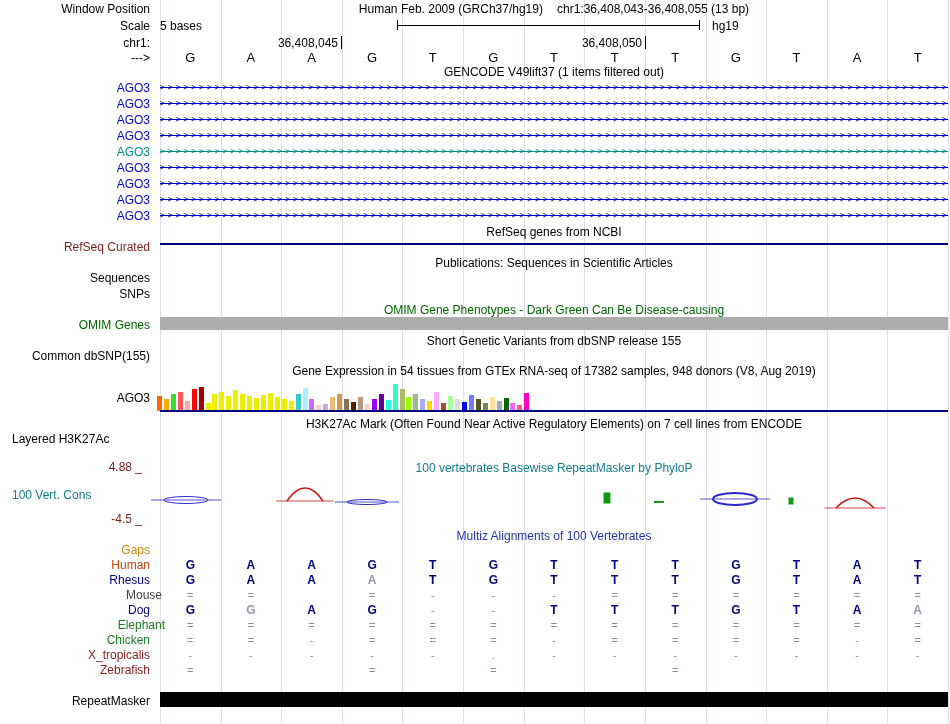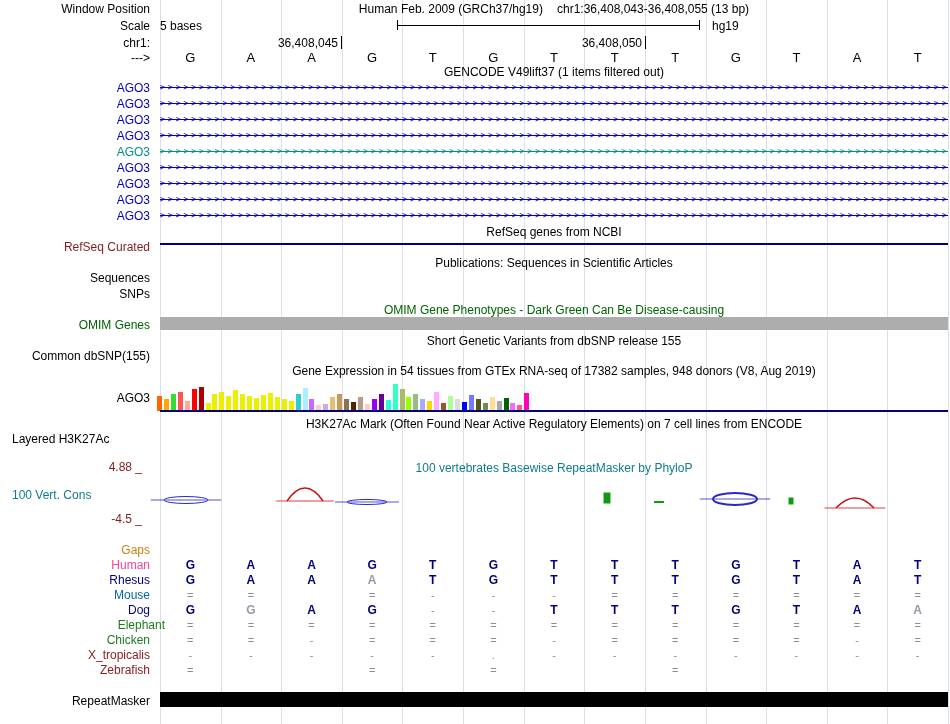--- a/index.html
+++ b/index.html
@@ -216,26 +216,27 @@
       <rect x="654" y="501" width="10" height="2" fill="#119911"></rect>
       <ellipse cx="735" cy="499" rx="22" ry="6" fill="none" stroke="#2929C8" stroke-width="2"></ellipse>
       <line x1="699.8" x2="770.2" y1="499" y2="499" stroke="#2929C8" stroke-width="0.8"></line>
       <rect x="788.5" y="497.5" width="5" height="7" fill="#119911"></rect>
       <path d="M 836 508 Q 855 488 874 508" fill="none" stroke="#CC1111" stroke-width="1.5"></path>
       <line x1="824.6" x2="885.4" y1="508" y2="508" stroke="#CC1111" stroke-width="0.8"></line>
     </svg>
   <div class="lab left c-teal" style="top:488px">100 Vert. Cons</div>
   <div class="lab c-navy" style="top:512px;width:142px">-4.5 _</div>
 
+  <div class="title c-mblue" style="top:530px">Multiz Alignments of 100 Vertebrates</div>
   <div id="multiz-rows">
       <div class="mrow" style="top: 543px;">
         <span class="mlab" style="color: rgb(200, 134, 10);">Gaps</span>
       </div>
       <div class="mrow" style="top: 558px;">
-        <span class="mlab" style="color: #ec4899;">Human</span>
+        <span class="mlab" style="color: #c2410c;">Human</span>
         <span class="mcell" style="left: 190.308px; color: rgb(0, 0, 128);">G</span>
         <span class="mcell" style="left: 250.923px; color: rgb(0, 0, 128);">A</span>
         <span class="mcell" style="left: 311.538px; color: rgb(0, 0, 128);">A</span>
         <span class="mcell" style="left: 372.154px; color: rgb(0, 0, 128);">G</span>
         <span class="mcell" style="left: 432.769px; color: rgb(0, 0, 128);">T</span>
         <span class="mcell" style="left: 493.385px; color: rgb(0, 0, 128);">G</span>
         <span class="mcell" style="left: 554px; color: rgb(0, 0, 128);">T</span>
         <span class="mcell" style="left: 614.615px; color: rgb(0, 0, 128);">T</span>
         <span class="mcell" style="left: 675.231px; color: rgb(0, 0, 128);">T</span>
         <span class="mcell" style="left: 735.846px; color: rgb(0, 0, 128);">G</span>
@@ -253,21 +254,21 @@
         <span class="mcell" style="left: 493.385px; color: rgb(0, 0, 128);">G</span>
         <span class="mcell" style="left: 554px; color: rgb(0, 0, 128);">T</span>
         <span class="mcell" style="left: 614.615px; color: rgb(0, 0, 128);">T</span>
         <span class="mcell" style="left: 675.231px; color: rgb(0, 0, 128);">T</span>
         <span class="mcell" style="left: 735.846px; color: rgb(0, 0, 128);">G</span>
         <span class="mcell" style="left: 796.462px; color: rgb(0, 0, 128);">T</span>
         <span class="mcell" style="left: 857.077px; color: rgb(0, 0, 128);">A</span>
         <span class="mcell" style="left: 917.692px; color: rgb(0, 0, 128);">T</span>
       </div>
       <div class="mrow" style="top: 588px;">
-        <span class="mlab" style="color: #0369a1;">Mouse</span>
+        <span class="mlab" style="color: #404040; padding-left: 12px;">Mouse</span>
         <span class="mcell mark" style="left: 190.308px; color: rgb(140, 140, 156);">=</span>
         <span class="mcell mark" style="left: 250.923px; color: rgb(140, 140, 156);">=</span>
         <span class="mcell mark" style="left: 372.154px; color: rgb(140, 140, 156);">=</span>
         <span class="mcell mark" style="left: 432.769px; color: rgb(140, 140, 156);">-</span>
         <span class="mcell mark" style="left: 493.385px; color: rgb(140, 140, 156);">-</span>
         <span class="mcell mark" style="left: 554px; color: rgb(140, 140, 156);">-</span>
         <span class="mcell mark" style="left: 614.615px; color: rgb(140, 140, 156);">=</span>
         <span class="mcell mark" style="left: 675.231px; color: rgb(140, 140, 156);">=</span>
         <span class="mcell mark" style="left: 735.846px; color: rgb(140, 140, 156);">=</span>
         <span class="mcell mark" style="left: 796.462px; color: rgb(140, 140, 156);">=</span>

